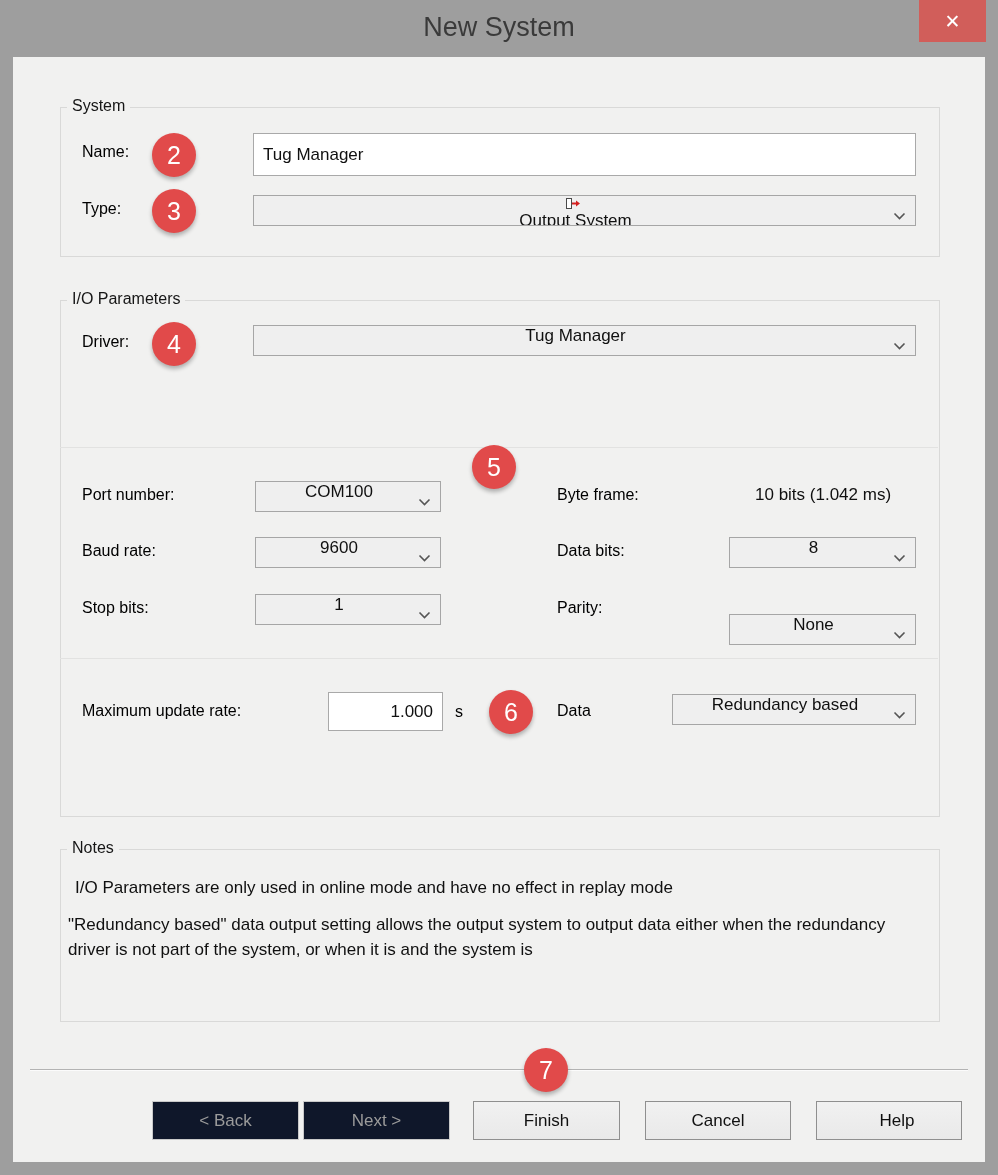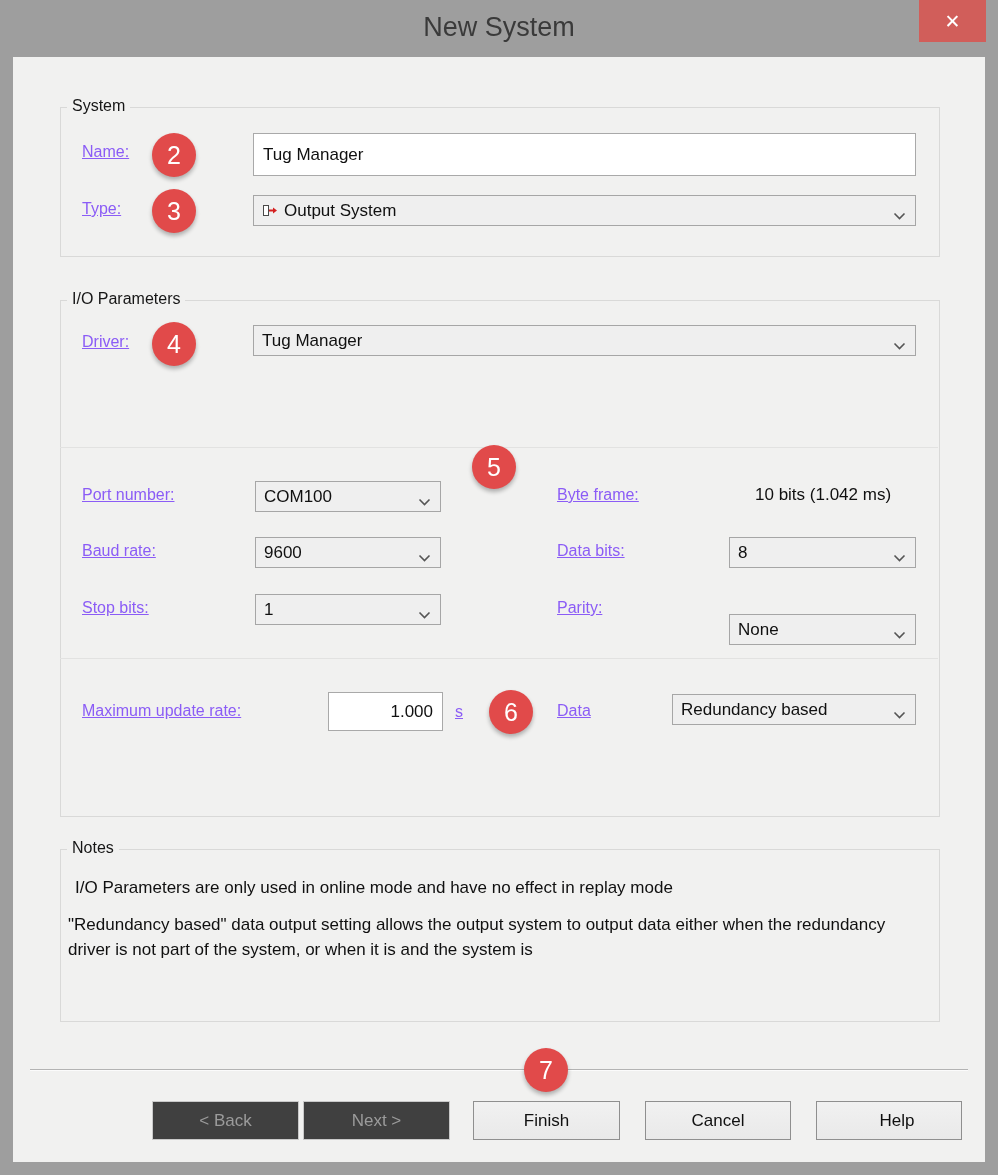--- a/index.html
+++ b/index.html
@@ -16,52 +16,52 @@
 
   
   .content{position:absolute;left:13px;top:57px;width:972px;height:1105px;
     background:#f1f1f0;}
 
   
   .groupbox{position:absolute;border:1px solid #d9d9d8;}
   .legend{position:absolute;top:-11px;left:6px;background:#f1f1f0;padding:0 5px;
     font-size:16px;color:#161616;white-space:nowrap;}
 
-  .lbl{position:absolute;font-size:16px;color:#8b5cf6;white-space:nowrap;text-decoration:underline;}
+  .lbl{position:absolute;font-size:16px;color:#000000;white-space:nowrap;}
   .static-val{position:absolute;font-size:17px;color:#101010;white-space:nowrap;}
 
   
   .badge{position:absolute;width:44px;height:44px;border-radius:50%;background:#e14a4a;
     color:#ffffff;font-size:25px;display:flex;align-items:center;justify-content:center;
     box-shadow:0 3px 4px rgba(0,0,0,0.28);z-index:5;}
 
   
   .txt{position:absolute;border:1px solid #a9a9a9;background:#ffffff;font-size:17px;
     color:#101010;font-family:"Liberation Sans",sans-serif;padding:0 9px;box-sizing:border-box;outline:none;}
   .txt.right{text-align:right;}
 
   
   .combo{position:absolute;height:31px;background:#efefef;border:1px solid #a6a6a6;
-    box-sizing:border-box;display:flex;align-items:center;padding:0 26px 0 8px;cursor:default;}
+    box-sizing:border-box;display:flex;align-items:center;padding:0 26px 0 8px;cursor:default;flex-direction:column;}
   .combo-text{font-size:17px;color:#101010;white-space:nowrap;overflow:hidden;}
   .combo .chev{position:absolute;right:9px;top:50%;margin-top:-4px;width:13px;height:9px;}
   .combo-icon{display:inline-flex;margin-right:6px;flex:none;}
 
   
   .hline{position:absolute;height:1px;background:#e2e2e1;}
   .etched{position:absolute;height:0;border-top:1px solid #b3b3b3;border-bottom:1px solid #fbfbfb;}
 
   
   .note{position:absolute;font-size:17px;color:#101010;line-height:25px;}
 
   
   .btn{position:absolute;height:39px;background:linear-gradient(#f1f1f1,#e9e9e9);
     border:1px solid #8f8f8f;font-size:17px;color:#101010;
     font-family:"Liberation Sans",sans-serif;cursor:pointer;padding:0;}
-  .btn:disabled{color:#9b9b9b;border-color:#c9c9c9;background:#404040;}
+  .btn:disabled{color:#9b9b9b;border-color:#c9c9c9;background:#0f172a;}
 </style>
 </head>
 <body>
 
 <div class="titlebar">
   <div class="title">New System</div>
   <button class="close-btn">
     <span>✕</span>
   </button>
 </div>

